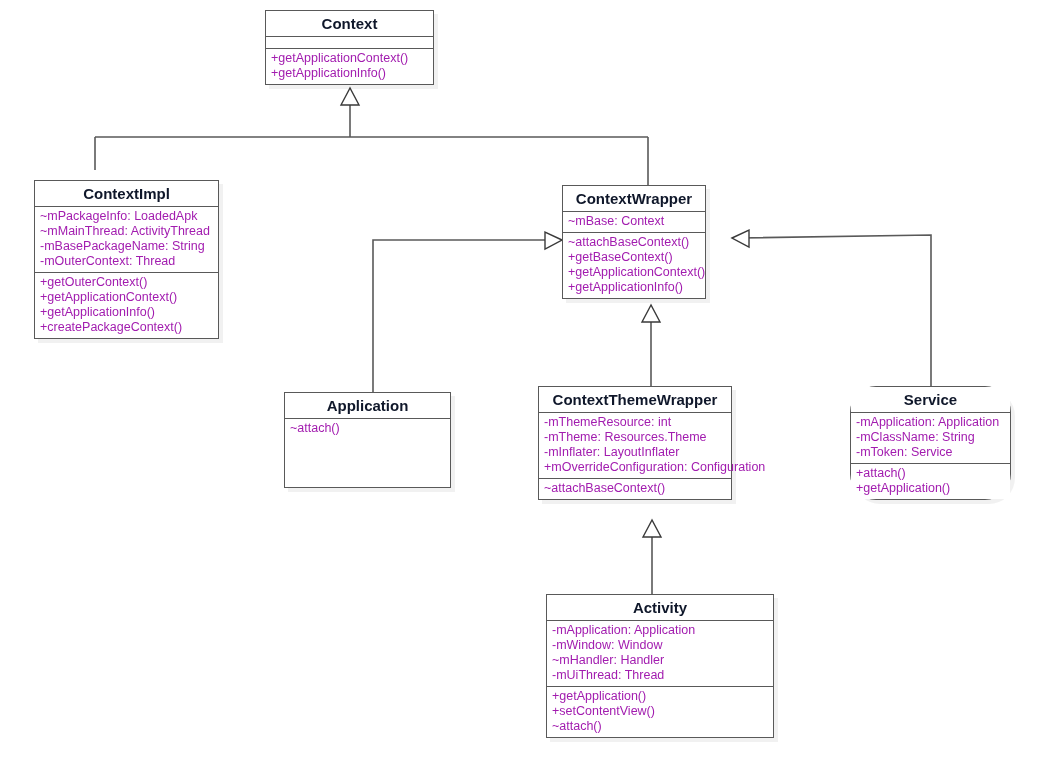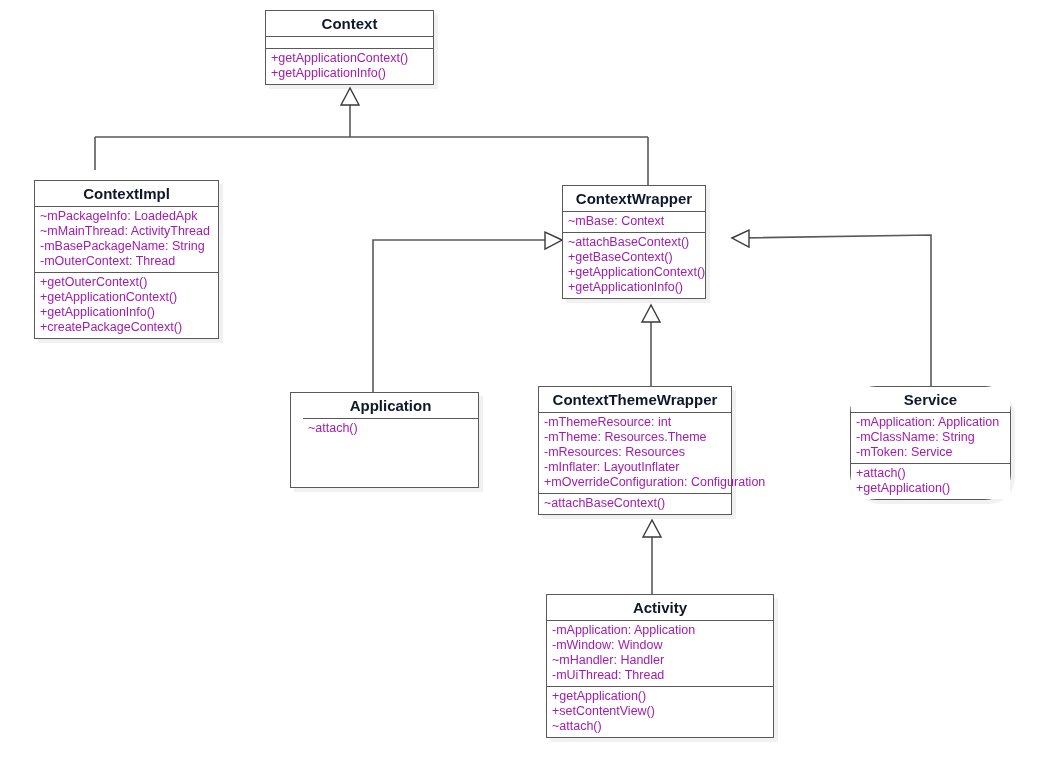--- a/index.html
+++ b/index.html
@@ -143,33 +143,32 @@
       <div class="uml-row">~mBase: Context</div>
     </div>
     <div class="uml-compartment">
       <div class="uml-row">~attachBaseContext()</div>
       <div class="uml-row">+getBaseContext()</div>
       <div class="uml-row">+getApplicationContext()</div>
       <div class="uml-row">+getApplicationInfo()</div>
     </div>
   </div>
 
-  <div class="uml-class" style="left:290px; top:392px; width:189px; height:96px;padding-left:12px;">
+  <div class="uml-class" style="left:284px; top:392px; width:167px; height:96px;">
     <div class="uml-title">Application</div>
     <div class="uml-compartment" style="height:46px;">
       <div class="uml-row">~attach()</div>
     </div>
   </div>
 
   <div class="uml-class" style="left:538px; top:386px; width:194px;">
     <div class="uml-title">ContextThemeWrapper</div>
     <div class="uml-compartment">
       <div class="uml-row">-mThemeResource: int</div>
       <div class="uml-row">-mTheme: Resources.Theme</div>
-      <div class="uml-row">-mResources: Resources</div>
       <div class="uml-row">-mInflater: LayoutInflater</div>
       <div class="uml-row">+mOverrideConfiguration: Configuration</div>
     </div>
     <div class="uml-compartment">
       <div class="uml-row">~attachBaseContext()</div>
     </div>
   </div>
 
   <div class="uml-class" style="left:850px; top:386px; width:161px;border-radius:26px;">
     <div class="uml-title">Service</div>

